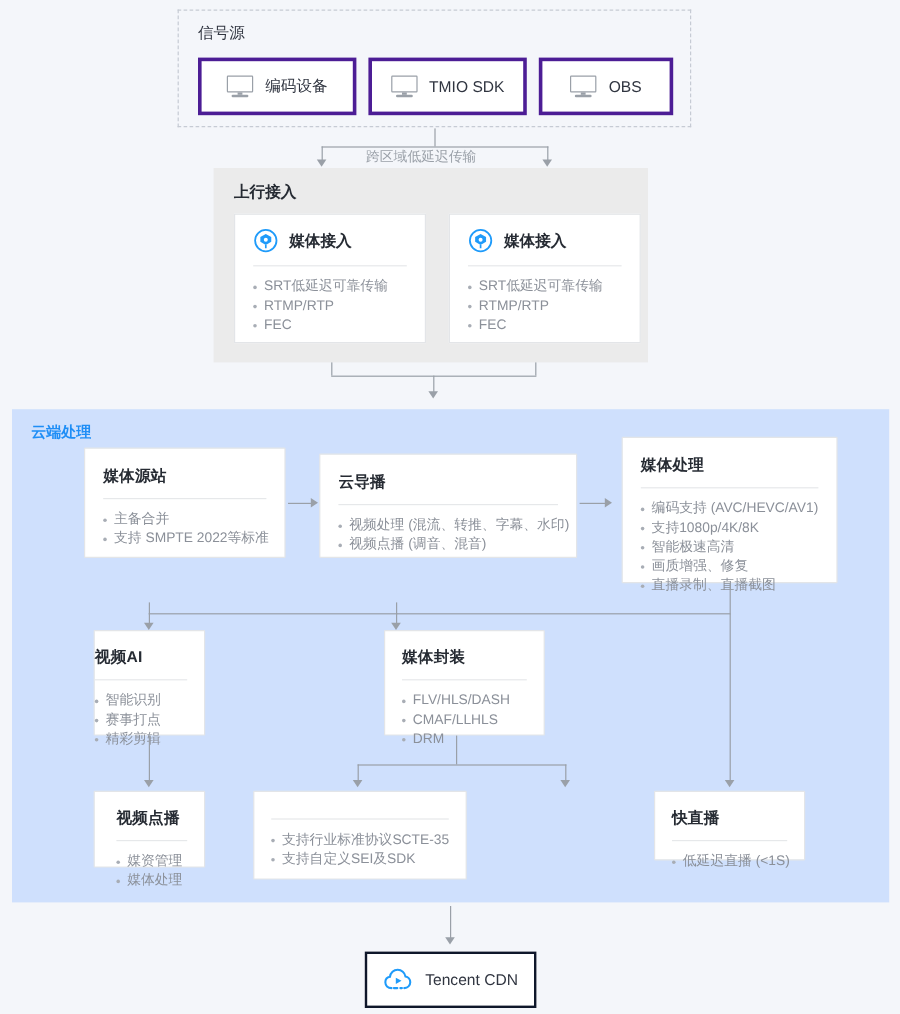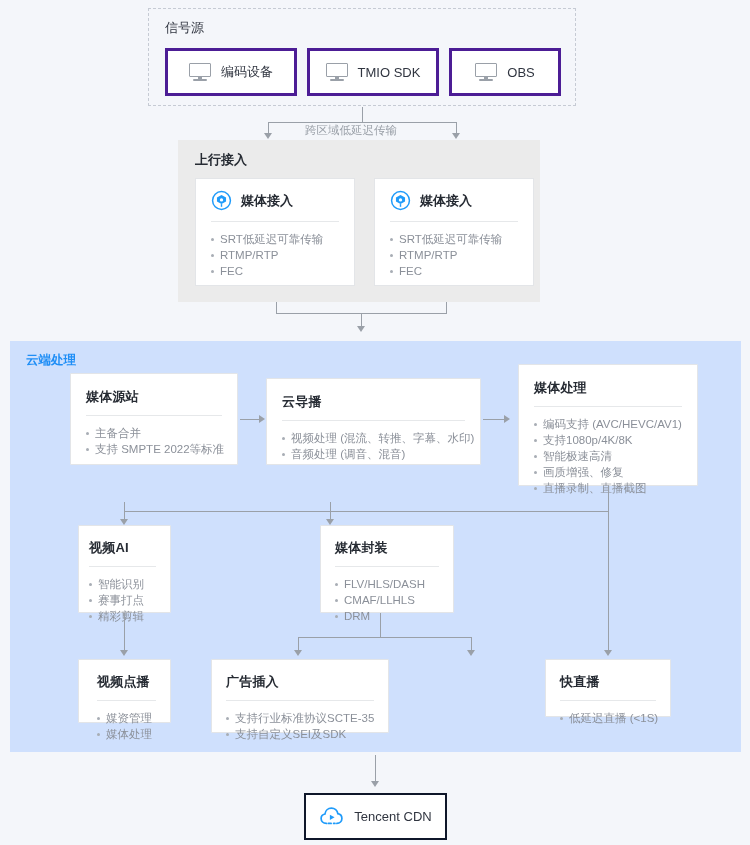--- a/index.html
+++ b/index.html
@@ -193,21 +193,21 @@
       <li>主备合并</li>
       <li>支持 SMPTE 2022等标准</li>
     </ul>
   </div>
 
   <div class="card" style="left:266px;top:378px;width:215px;height:87px;padding:14px 15px 0 15px;">
     <div class="card-title">云导播</div>
     <div class="rule"></div>
     <ul class="bullets">
       <li>视频处理 (混流、转推、字幕、水印)</li>
-      <li>音频处理 (调音、混音)</li>
+      <li>视频点播 (调音、混音)</li>
     </ul>
   </div>
 
   <div class="card" style="left:518px;top:364px;width:180px;height:122px;padding:14px 15px 0 15px;">
     <div class="card-title">媒体处理</div>
     <div class="rule"></div>
     <ul class="bullets">
       <li>编码支持 (AVC/HEVC/AV1)</li>
       <li>支持1080p/4K/8K</li>
       <li>智能极速高清</li>
@@ -223,21 +223,21 @@
 
   <div class="ln lnv" style="left:608px;top:486px;height:25px;"></div>
   <div class="ln lnh" style="left:124px;top:511px;width:485px;"></div>
   <div class="ln lnv" style="left:124px;top:502px;height:10px;"></div>
   <div class="ln lnv" style="left:330px;top:502px;height:10px;"></div>
   <div class="ln lnv" style="left:124px;top:511px;height:10px;"></div>
   <div class="ln lnv" style="left:330px;top:511px;height:10px;"></div>
   <div class="arw" style="left:120px;top:519px;"></div>
   <div class="arw" style="left:326px;top:519px;"></div>
 
-  <div class="card" style="left:78px;top:525px;width:93px;height:88px;padding:13px 14px 0 10px;">
+  <div class="card" style="left:78px;top:525px;width:93px;height:88px;padding:13px 14px 0 0;">
     <div class="card-title">视频AI</div>
     <div class="rule"></div>
     <ul class="bullets">
       <li>智能识别</li>
       <li>赛事打点</li>
       <li>精彩剪辑</li>
     </ul>
   </div>
 
   <div class="card" style="left:320px;top:525px;width:134px;height:88px;padding:13px 14px 0 14px;">
@@ -266,21 +266,20 @@
   <div class="card" style="left:78px;top:659px;width:93px;height:64px;padding:13px 14px 0 18px;">
     <div class="card-title">视频点播</div>
     <div class="rule"></div>
     <ul class="bullets">
       <li>媒资管理</li>
       <li>媒体处理</li>
     </ul>
   </div>
 
   <div class="card" style="left:211px;top:659px;width:178px;height:74px;padding:13px 14px 0 14px;">
-    <div class="card-title">广告插入</div>
     <div class="rule"></div>
     <ul class="bullets">
       <li>支持行业标准协议SCTE-35</li>
       <li>支持自定义SEI及SDK</li>
     </ul>
   </div>
 
 
   <div class="card" style="left:545px;top:659px;width:126px;height:58px;padding:13px 14px 0 14px;">
     <div class="card-title">快直播</div>

